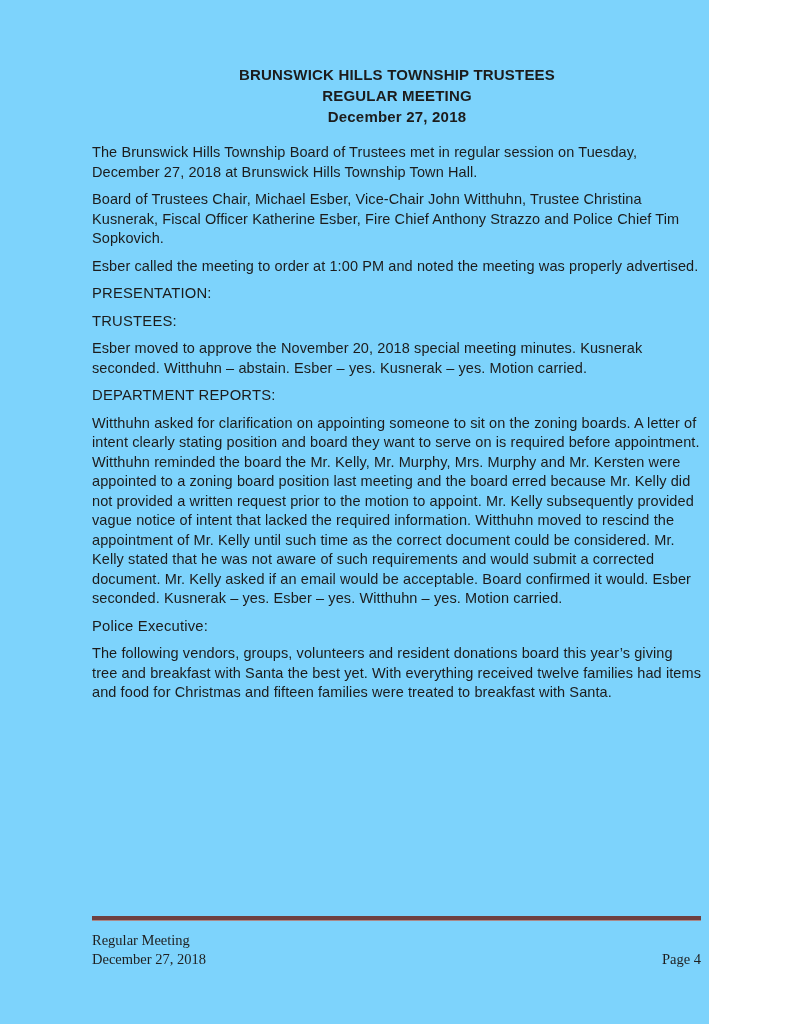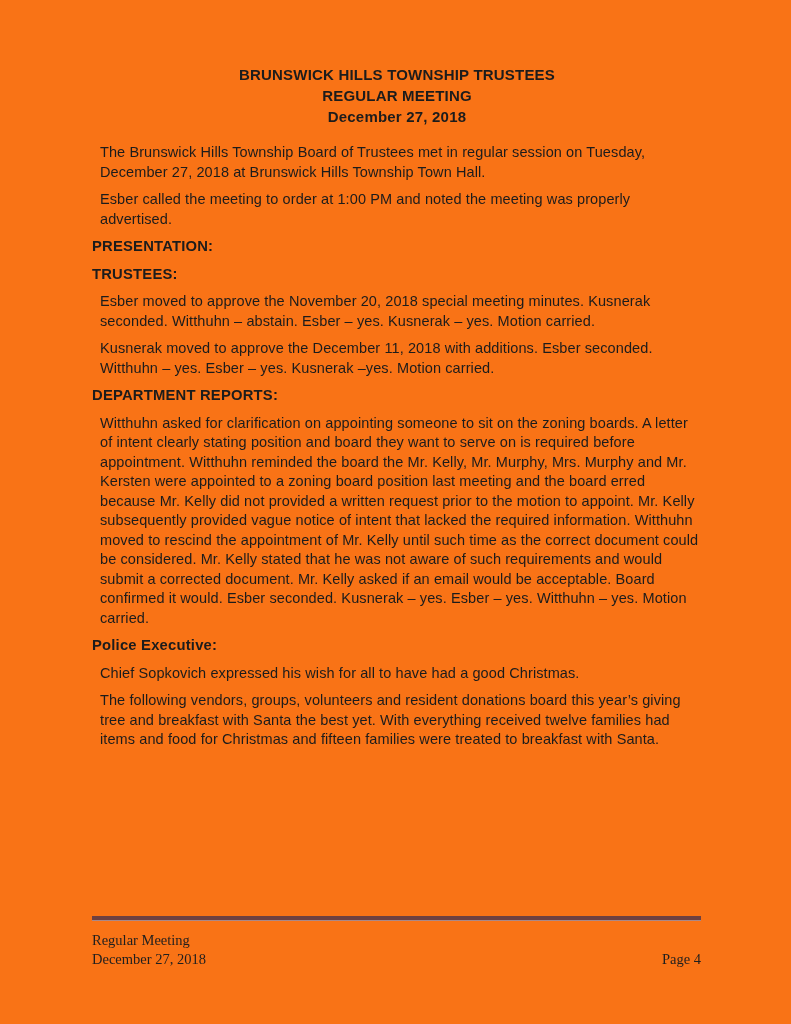--- a/index.html
+++ b/index.html
@@ -2,23 +2,23 @@
 <html><head>
 <meta charset="utf-8">
 <style>
   html, body {
     margin: 0;
     padding: 0;
     background: #ffffff;
   }
   .page {
     position: relative;
-    width: 791px;
+    width: 709px;
     height: 1024px;
-    background: #f97316;
+    background: #7dd3fc;
     font-family: "Liberation Sans", sans-serif;
     color: #1c1c1c;
     overflow: hidden;
   }
   .content {
     position: absolute;
     left: 92px;
     top: 64px;
     width: 610px;
   }
@@ -26,27 +26,27 @@
     text-align: center;
     font-weight: bold;
     font-size: 15px;
     line-height: 21px;
     margin-bottom: 16px;
     letter-spacing: 0.2px;
   }
   .para {
     font-size: 14.5px;
     line-height: 19.5px;
-    margin: 0 0 8px 8px;
+    margin: 0 0 8px 0;
     letter-spacing: 0.1px;
   }
   .heading {
     font-size: 14.8px;
     line-height: 19.5px;
-    font-weight: bold;
+    font-weight: normal;
     margin: 0 0 8px 0;
     letter-spacing: 0.2px;
   }
   .footer {
     position: absolute;
     left: 92px;
     top: 916px;
     width: 609px;
     font-family: "Liberation Serif", serif;
     font-size: 14.5px;
@@ -71,35 +71,34 @@
 <div class="page">
   <div class="content">
 
     <div class="title-block">
       <div>BRUNSWICK HILLS TOWNSHIP TRUSTEES</div>
       <div>REGULAR MEETING</div>
       <div>December 27, 2018</div>
     </div>
 
     <p class="para">The Brunswick Hills Township Board of Trustees met in regular session on Tuesday, December 27, 2018 at Brunswick Hills Township Town Hall.</p>
+    <p class="para">Board of Trustees Chair, Michael Esber, Vice-Chair John Witthuhn, Trustee Christina Kusnerak, Fiscal Officer Katherine Esber, Fire Chief Anthony Strazzo and Police Chief Tim Sopkovich.</p>
     <p class="para">Esber called the meeting to order at 1:00 PM and noted the meeting was properly advertised.</p>
 
     <div class="heading">PRESENTATION:</div>
     <div class="heading">TRUSTEES:</div>
 
     <p class="para">Esber moved to approve the November 20, 2018 special meeting minutes. Kusnerak seconded. Witthuhn – abstain. Esber – yes. Kusnerak – yes. Motion carried.</p>
-    <p class="para">Kusnerak moved to approve the December 11, 2018 with additions. Esber seconded. Witthuhn – yes. Esber – yes. Kusnerak –yes. Motion carried.</p>
 
     <div class="heading">DEPARTMENT REPORTS:</div>
 
     <p class="para">Witthuhn asked for clarification on appointing someone to sit on the zoning boards. A letter of intent clearly stating position and board they want to serve on is required before appointment. Witthuhn reminded the board the Mr. Kelly, Mr. Murphy, Mrs. Murphy and Mr. Kersten were appointed to a zoning board position last meeting and the board erred because Mr. Kelly did not provided a written request prior to the motion to appoint.  Mr. Kelly subsequently provided vague notice of intent that lacked the required information. Witthuhn moved to rescind the appointment of Mr. Kelly until such time as the correct document could be considered. Mr. Kelly stated that he was not aware of such requirements and would submit a corrected document. Mr. Kelly asked if an email would be acceptable. Board confirmed it would. Esber seconded. Kusnerak – yes. Esber – yes. Witthuhn – yes. Motion carried.</p>
 
     <div class="heading">Police Executive:</div>
 
-    <p class="para">Chief Sopkovich expressed his wish for all to have had a good Christmas.</p>
     <p class="para">The following vendors, groups, volunteers and resident donations board this year’s giving tree and breakfast with Santa the best yet. With everything received twelve families had items and food for Christmas and fifteen families were treated to breakfast with Santa.</p>
 
   </div>
 
   <div class="footer">
     <div class="footer-rule"></div>
     <div class="footer-row">
       <div>
         <div>Regular Meeting</div>
         <div>December 27, 2018</div>

